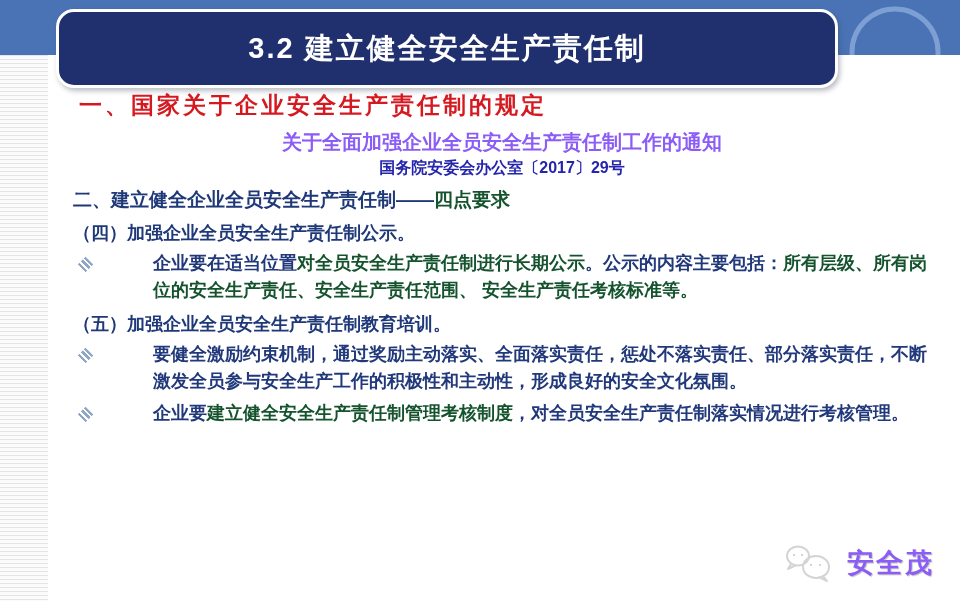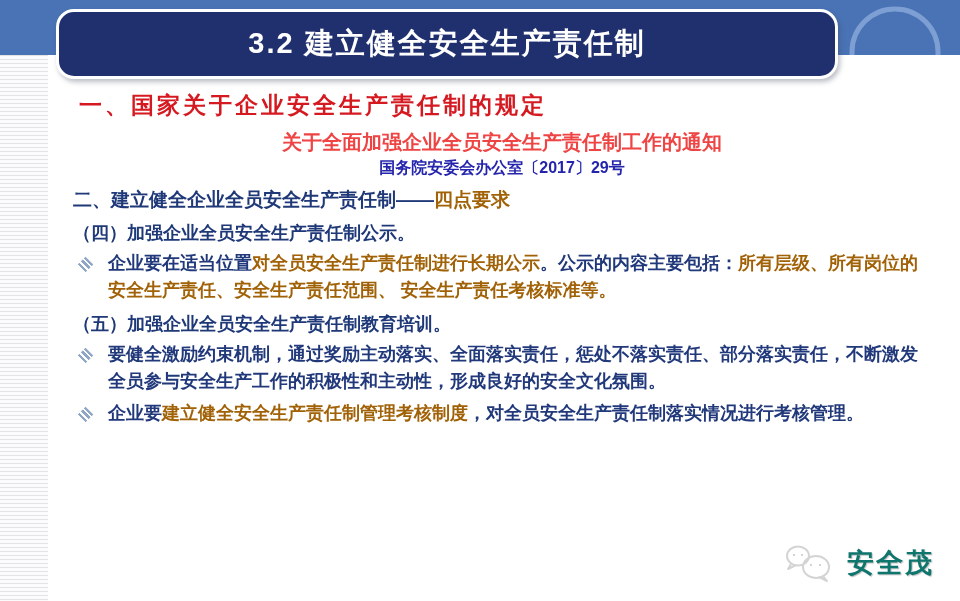--- a/index.html
+++ b/index.html
@@ -8,45 +8,45 @@
     position:relative; overflow:hidden; background:#ffffff;
     font-family:"Liberation Sans", sans-serif;
   }
   .top-band { position:absolute; left:0; top:0; width:960px; height:55px; background:#4a73b5; overflow:hidden; }
   .arc-svg { position:absolute; right:0; top:0; }
   .left-stripes {
     position:absolute; left:0; top:55px; width:48px; height:546px;
     background:repeating-linear-gradient(180deg,#e4e4e7 0px,#e4e4e7 1px,#fbfbfc 1px,#fbfbfc 4px);
   }
   .title-bar {
-    position:absolute; left:56px; top:9px; width:782px; height:70px;
+    position:absolute; left:56px; top:9px; width:782px; height:79px;
     background:#20306f; border:3px solid #ffffff; border-radius:18px;
     display:flex; align-items:center; justify-content:center;
     box-shadow:2px 3px 5px rgba(60,70,90,0.35);
   }
   .title-text { color:#ffffff; font-size:29px; font-weight:bold; letter-spacing:2px; }
   .content { position:absolute; left:73px; top:88px; width:858px; }
   .main-heading { color:#d51920; font-size:23px; font-weight:bold; letter-spacing:3px; margin:2px 0 8px 6px; }
-  .notice-title { text-align:center; color:#ef4444; font-size:20px; font-weight:bold; margin:0 0 2px; }
+  .notice-title { text-align:center; color:#8b5cf6; font-size:20px; font-weight:bold; margin:0 0 2px; }
   .notice-source { text-align:center; color:#2424ad; font-size:16px; font-weight:bold; margin:0 0 8px; }
   .intro-line { color:#1e3878; font-size:19px; font-weight:bold; margin:2px 0 6px; }
   .section-heading { color:#1e3878; font-size:18px; font-weight:bold; margin:8px 0 5px;font-family:Liberation Mono, monospace; }
   .bullet { display:flex; margin:3px 0 5px; }
   .bullet-icon {
     flex:0 0 auto; width:11px; height:11px; margin:9px 17px 0 7px;
     transform:rotate(45deg);
     background:repeating-linear-gradient(0deg,#8fa6c6 0px,#8fa6c6 2.5px,rgba(0,0,0,0) 2.5px,rgba(0,0,0,0) 4.5px);
   }
-  .bullet-text { font-size:18px; font-weight:bold; line-height:27px; }
+  .bullet-text { font-size:18px; font-weight:bold; line-height:27px;margin-left:45px; }
   .seg-navy { color:#21397a; }
-  .seg-red { color:#a16207;font-family:Liberation Serif, serif; }
+  .seg-red { color:#14532d; }
   .watermark {
     position:absolute; right:26px; bottom:18px;
     display:flex; align-items:center; gap:12px;
-    color:#0f766e; font-size:27px; font-weight:bold; letter-spacing:2px;
+    color:#8b5cf6; font-size:27px; font-weight:bold; letter-spacing:2px;
     text-shadow:1px 1px 1px #c2c2c2;
   }
 </style>
 </head>
 <body>
 
 <div class="top-band">
   <svg class="arc-svg" width="170" height="55" viewBox="0 0 170 55">
     <circle cx="105" cy="52" r="43" fill="none" stroke="#7d9fd3" stroke-width="5"></circle>
   </svg>

